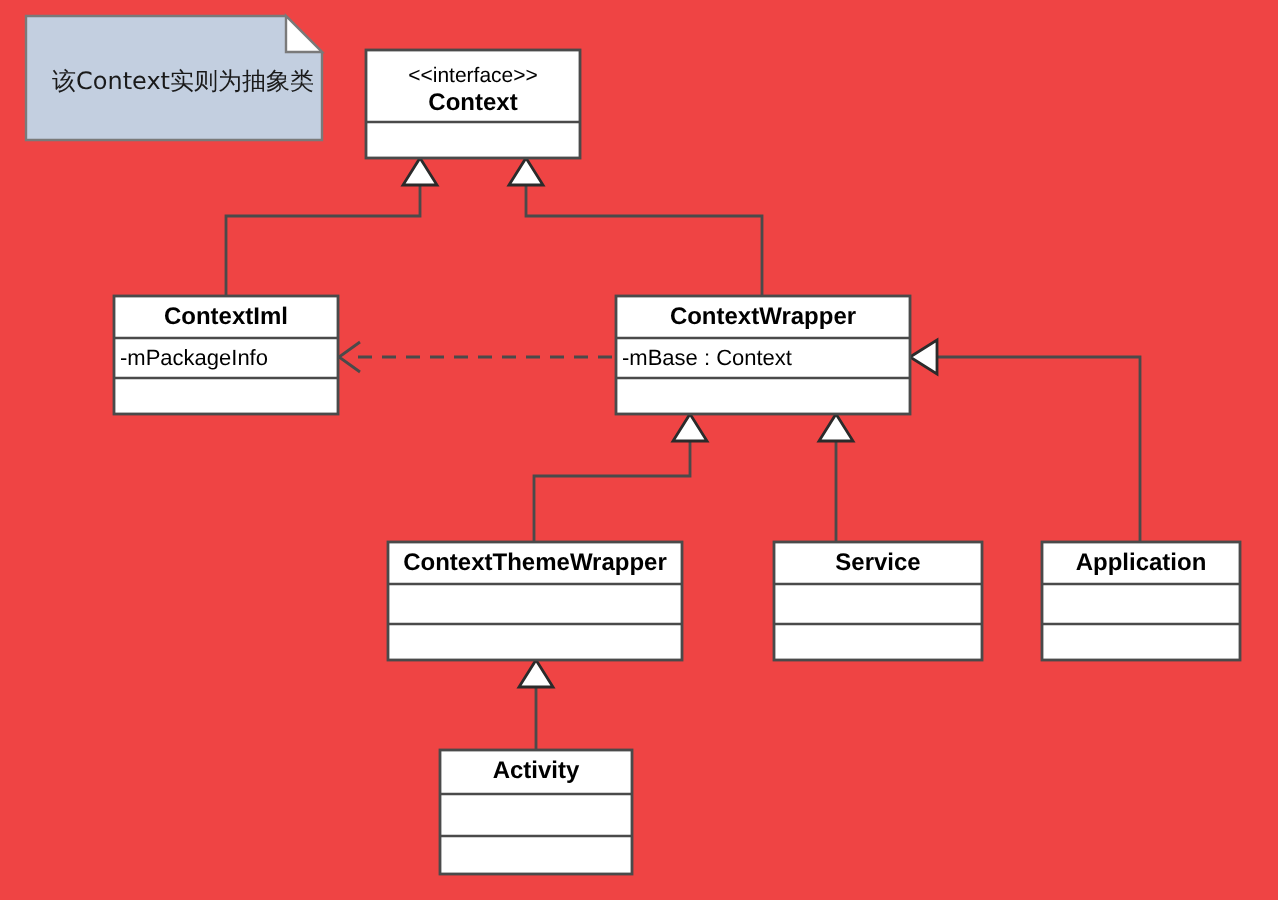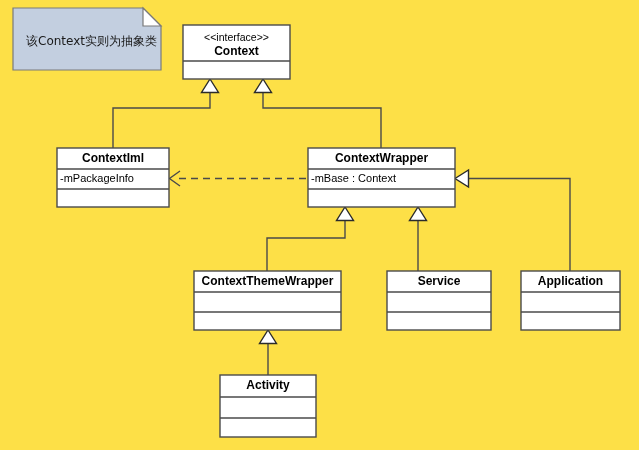--- a/index.html
+++ b/index.html
@@ -10,21 +10,21 @@
   body {
     width: 639px;
     height: 450px;
     overflow: hidden;
     font-family: "Liberation Sans", sans-serif;
   }
   #diagram-root {
     position: relative;
     width: 639px;
     height: 450px;
-    background: #fde047;
+    background: #ef4444;
     text-decoration: underline;
   }
   svg#uml-canvas {
     display: block;
     width: 639px;
     height: 450px;
   }
   .cls-box-rect {
     fill: #ffffff;
     stroke: #4a4a4a;

